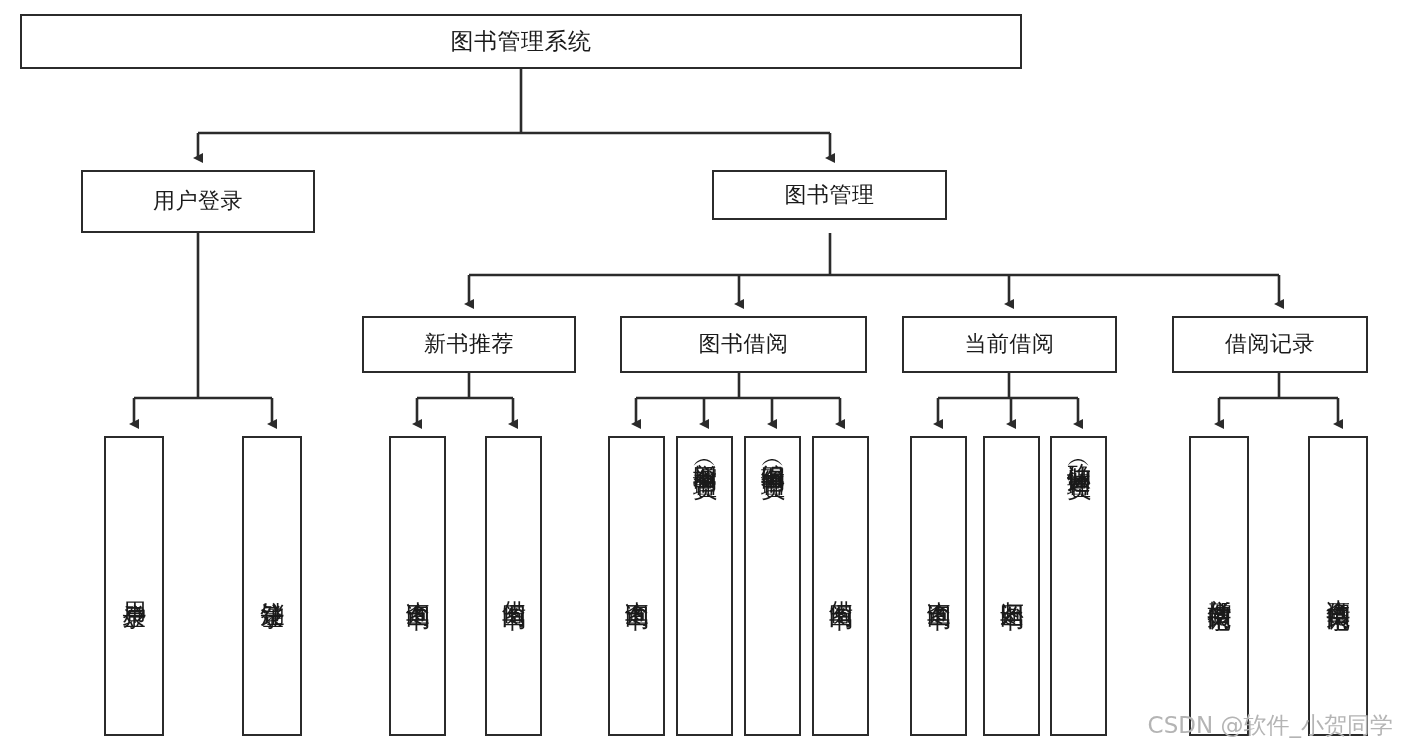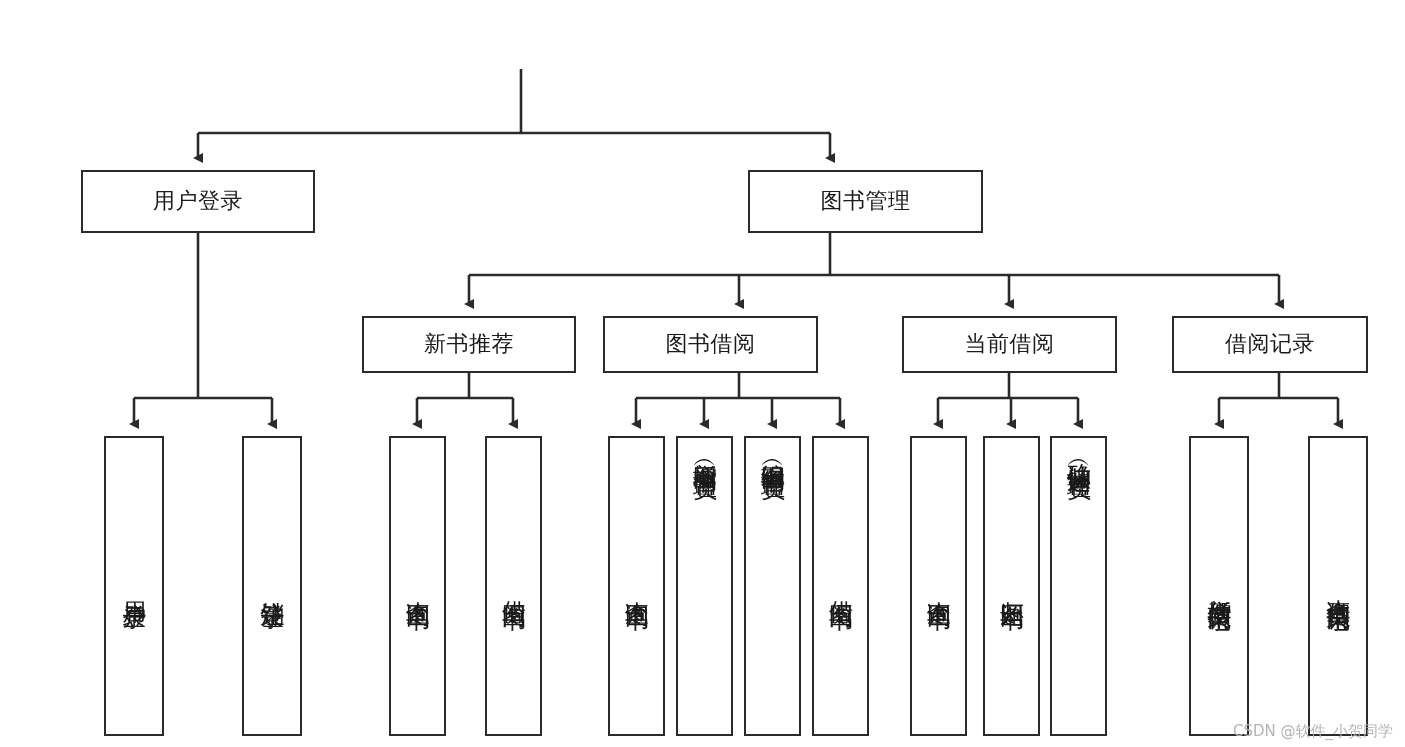--- a/index.html
+++ b/index.html
@@ -61,21 +61,21 @@
     white-space: nowrap;
   }
   .node.vertical.centered {
     align-items: center;
     padding-top: 0;
   }
   #watermark {
     position: absolute;
     right: 12px;
     bottom: 6px;
-    font-size: 15px;
+    font-size: 23px;
     color: #b4b4b4;
     z-index: 5;
     white-space: nowrap;
     pointer-events: none;
   }
 </style>
 </head>
 <body>
 
 <div id="diagram-root">
@@ -135,32 +135,35 @@
     </g>
 
     <g stroke="#2b2b2b" stroke-width="2.6" fill="none">
       <path d="M 1279 373 L 1279 398"></path>
       <path d="M 1219 398 L 1338 398"></path>
       <path d="M 1219 398 L 1219 424" marker-end="url(#arrowhead)"></path>
       <path d="M 1338 398 L 1338 424" marker-end="url(#arrowhead)"></path>
     </g>
   </svg>
 
+  <div class="node horizontal root" style="left:20px; top:14px; width:1002px; height:55px;">
+    <span class="label">图书管理系统</span>
+  </div>
 
   <div class="node horizontal" style="left:81px; top:170px; width:234px; height:63px;">
     <span class="label">用户登录</span>
   </div>
-  <div class="node horizontal" style="left:748px; top:170px; width:235px; height:63px;">
+  <div class="node horizontal" style="left:712px; top:170px; width:235px; height:50px;">
     <span class="label">图书管理</span>
   </div>
 
   <div class="node horizontal" style="left:362px; top:316px; width:214px; height:57px;">
     <span class="label">新书推荐</span>
   </div>
-  <div class="node horizontal" style="left:603px; top:316px; width:215px; height:57px;">
+  <div class="node horizontal" style="left:620px; top:316px; width:247px; height:57px;">
     <span class="label">图书借阅</span>
   </div>
   <div class="node horizontal" style="left:902px; top:316px; width:215px; height:57px;text-align:right;">
     <span class="label">当前借阅</span>
   </div>
   <div class="node horizontal" style="left:1172px; top:316px; width:196px; height:57px;">
     <span class="label">借阅记录</span>
   </div>
 
   <div class="node vertical centered" style="left:104px; top:436px; width:60px; height:300px;">

